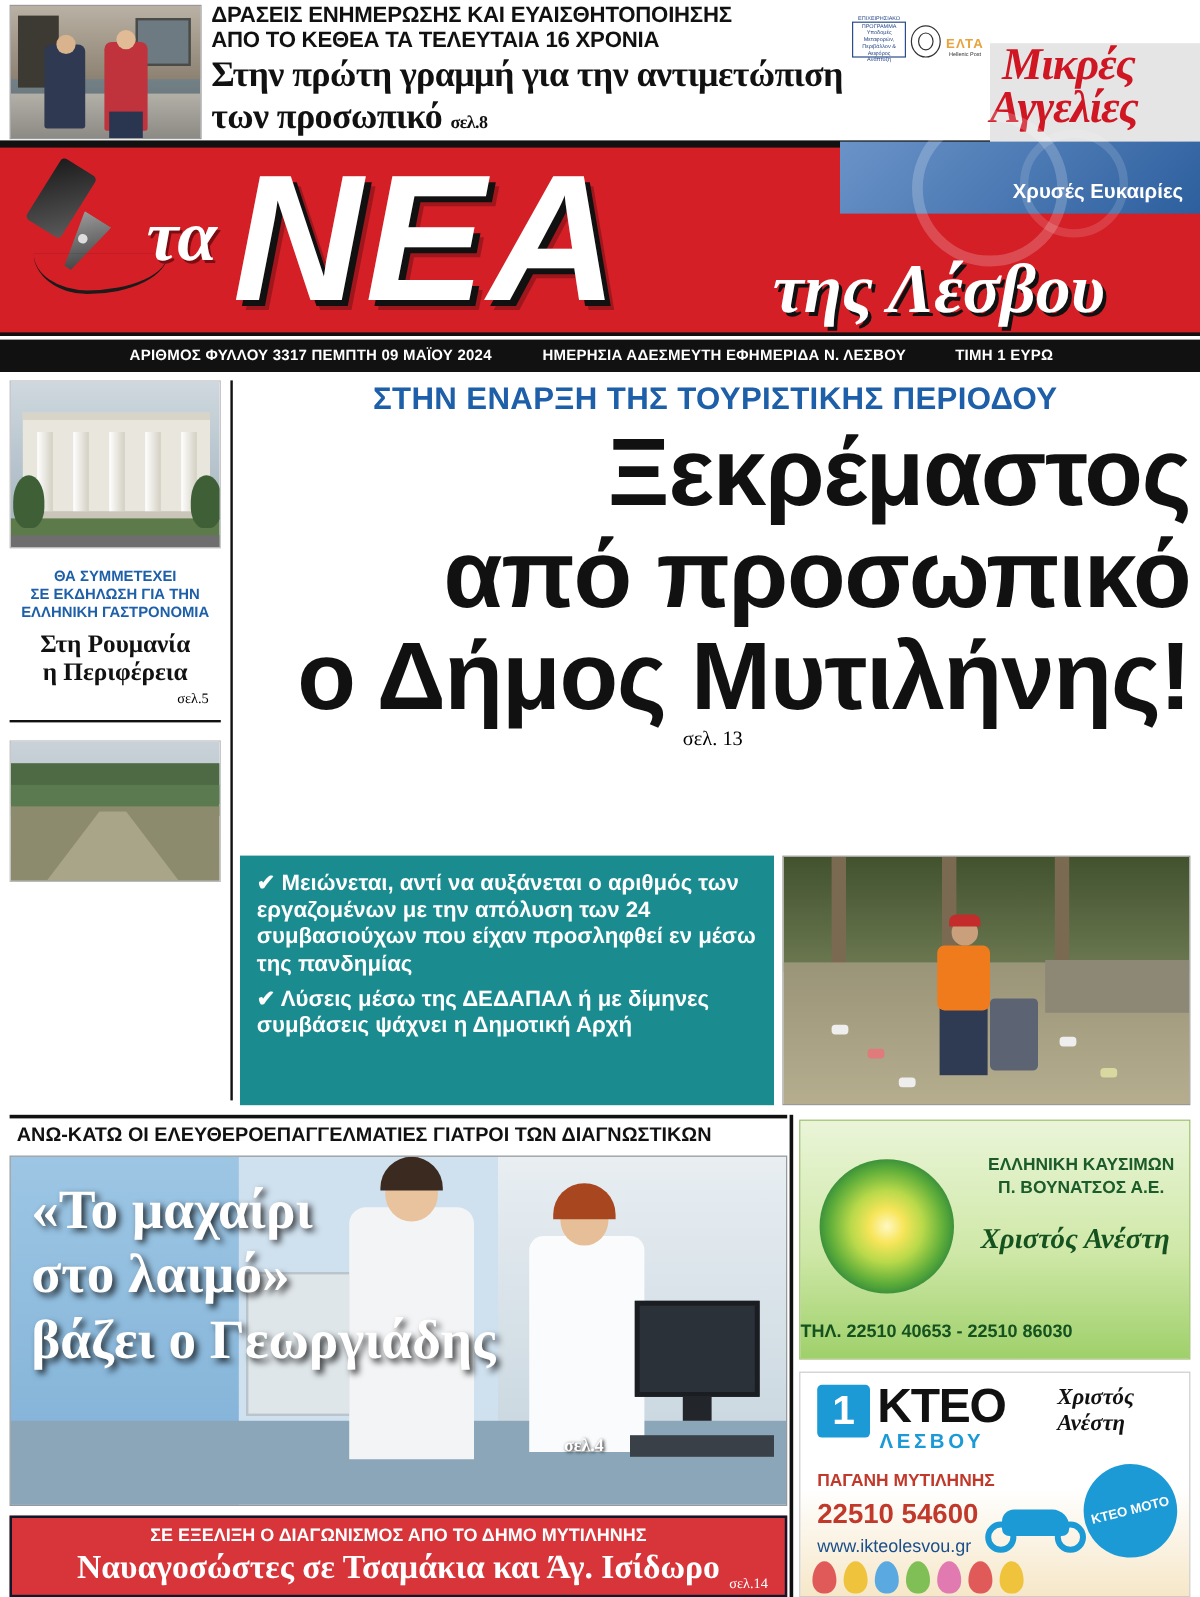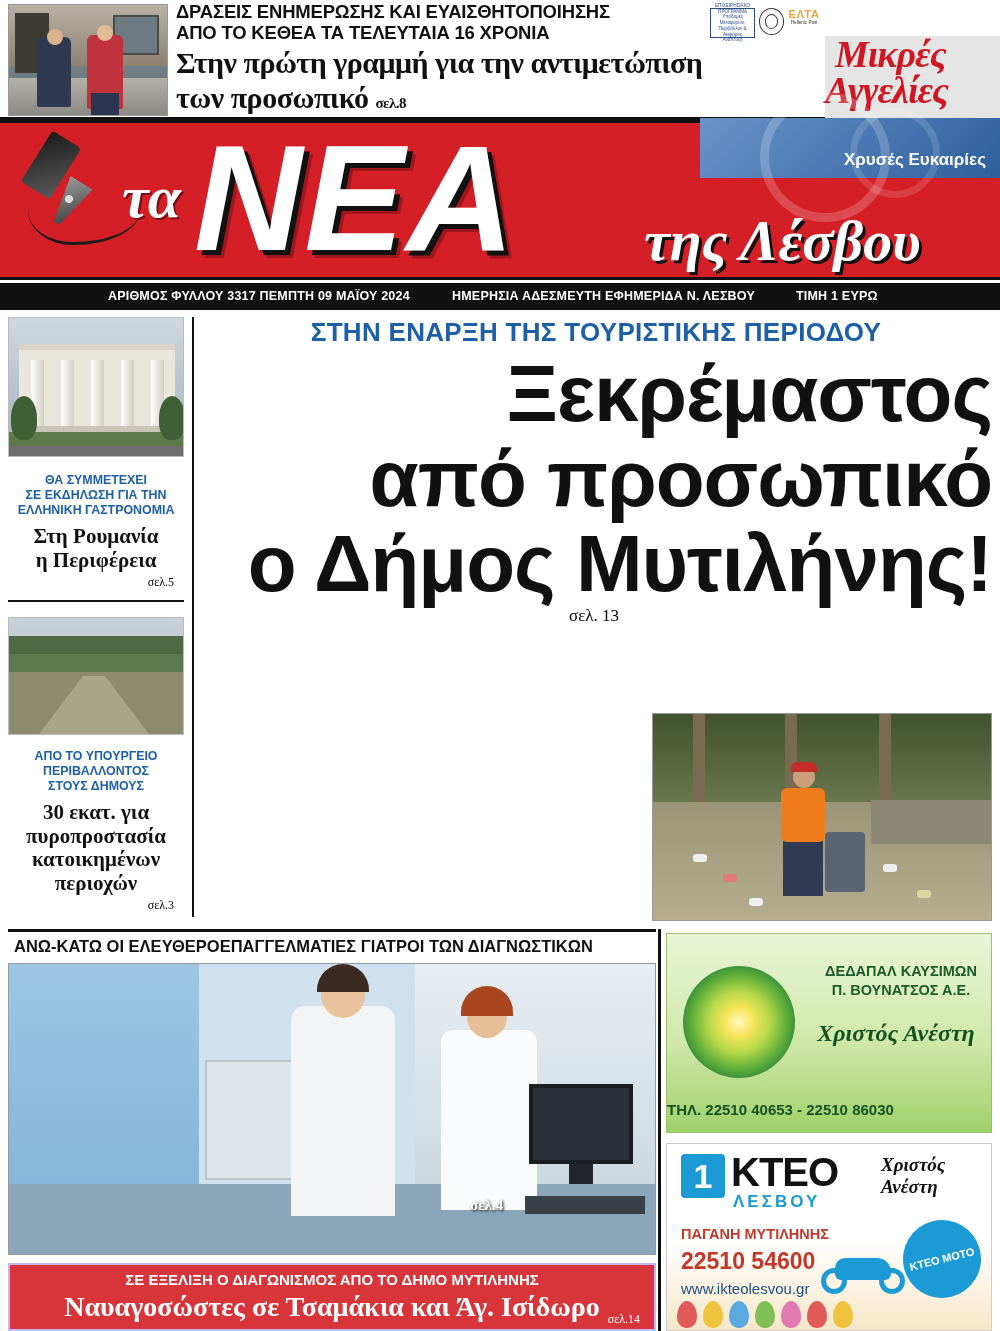--- a/index.html
+++ b/index.html
@@ -24,21 +24,21 @@
   .top-photo .p1head{ position:absolute; left:38px; bottom:70px; width:16px; height:16px; background:#d8b38d; border-radius:50%;}
   .top-photo .p2 { position:absolute; left:78px; bottom:6px; width:36px; height:74px; background:#c0333c; border-radius:6px 6px 2px 2px;}
   .top-photo .p2head{ position:absolute; left:88px; bottom:74px; width:16px; height:16px; background:#e0bb96; border-radius:50%;}
   .top-photo .p2leg { position:absolute; left:82px; bottom:0px; width:28px; height:22px; background:#2a3550;}
 
   .top-text { position:absolute; left:176px; top:2px; width:530px; }
   .top-kicker { font-size:18.5px; font-weight:bold; color:#111; line-height:1.13; letter-spacing:-0.2px; }
   .top-head { font-family:"Liberation Serif", serif; font-weight:bold; font-size:30px; color:#111; line-height:1.08; margin-top:3px; letter-spacing:-0.5px;}
   .top-head .pg { font-size:15px; font-weight:bold; font-family:"Liberation Serif",serif; }
 
-  .top-logos { position:absolute; left:710px; top:8px; width:110px; height:40px; display:flex; gap:4px; align-items:flex-start;}
+  .top-logos { position:absolute; left:710px; top:8px; width:110px; height:40px; display:flex; gap:4px; align-items:flex-end;}
   .logo-box { border:1px solid #2b4b8a; padding:2px 3px; font-size:4.6px; color:#2b4b8a; line-height:1.25; text-align:center; width:48px; height:30px; display:flex; flex-direction:column; justify-content:center;}
   .logo-circ { width:27px; height:27px; border:1.5px solid #333; border-radius:50%; position:relative;}
   .logo-circ:after{ content:""; position:absolute; inset:5px; border:1px solid #333; border-radius:50%;}
   .elta { text-align:center; }
   .elta .t1 { font-size:11px; font-weight:bold; color:#e8a33d; letter-spacing:1px;}
   .elta .t2 { font-size:4.6px; color:#333; }
 
   .mikres { position:absolute; left:825px; top:0px; width:175px; height:120px; background:#e5e5e5;margin-top:36px; }
   .mikres .m1 { font-family:"Liberation Serif", serif; font-style:italic; font-weight:bold; font-size:38px; color:#cf1622; line-height:0.95; letter-spacing:-1px; padding-left:10px;}
   .mikres .m2 { font-family:"Liberation Serif", serif; font-style:italic; font-weight:bold; font-size:38px; color:#cf1622; line-height:0.95; letter-spacing:-1px;}
@@ -128,21 +128,21 @@
   .dp-head2{position:absolute;left:458px;top:32px;width:40px;height:42px;background:#e6bf99;border-radius:50%;}
   .dp-hair2{position:absolute;left:452px;top:22px;width:52px;height:30px;background:#a8471f;border-radius:26px 26px 0 0;}
   .dp-monitor{position:absolute;left:520px;top:120px;width:104px;height:80px;background:#2b3138;border:4px solid #1a1d21;}
   .dp-monitor-stand{position:absolute;left:560px;top:200px;width:24px;height:20px;background:#22262b;}
   .dp-keyboard{position:absolute;left:516px;top:232px;width:120px;height:18px;background:#3a4048;}
   .dp-device{position:absolute;left:196px;top:96px;width:88px;height:120px;background:#dfe6ea;border:2px solid #b9c4cb;}
 
   .doc-head { position:absolute; left:26px; top:668px; width:430px; font-family:"Liberation Serif",serif; font-weight:bold; font-size:46px; color:#ffffff; line-height:1.18; text-shadow:3px 3px 5px rgba(0,0,0,.75);}
   .doc-pg { position:absolute; left:470px; top:884px; font-family:"Liberation Serif",serif; font-size:15px; color:#fff; font-weight:bold; text-shadow:1px 1px 3px #000;}
 
-  .redbox { position:absolute; left:8px; top:950px; width:648px; height:68px; background:#d8353a; color:#fff; border:2px solid #c4b5fd; }
+  .redbox { position:absolute; left:8px; top:950px; width:648px; height:68px; background:#d8353a; color:#fff; border:2px solid #0f172a; }
   .redbox .rb1 { text-align:center; font-size:15px; font-weight:bold; margin-top:6px; }
   .redbox .rb2 { text-align:center; font-family:"Liberation Serif",serif; font-size:28px; font-weight:bold; margin-top:3px;}
   .redbox .rb3 { position:absolute; right:14px; bottom:2px; font-family:"Liberation Serif",serif; font-size:12px;}
 
   
   .ad-bp { position:absolute; left:666px; top:620px; width:326px; height:200px; background:linear-gradient(180deg,#eaf5d8 0%, #cfe8a8 55%, #9fd06a 100%); border:1px solid #9bbf6a;}
   .bp-logo { position:absolute; left:16px; top:32px; width:112px; height:112px; border-radius:50%;
      background:radial-gradient(circle at 50% 50%, #fff8c2 0%, #f7e55a 18%, #b8d94a 38%, #5fae3a 60%, #1f7a3a 80%, #0f5c2e 100%);}
   .bp-logo:before{content:"";position:absolute;inset:-6px;border-radius:50%;background:conic-gradient(from 0deg,#2e8b3d,#9fd04a,#f4e04d,#9fd04a,#2e8b3d,#9fd04a,#f4e04d,#2e8b3d);z-index:-1;}
   .bp-t1 { position:absolute; left:150px; top:28px; width:168px; text-align:center; font-size:14.5px; font-weight:bold; color:#1b5c2a; line-height:1.3;}
@@ -264,40 +264,34 @@
         <div class="lc-rule"></div>
       </div>
 
       <div class="ph-field">
         <div class="sky"></div>
           <div class="hill"></div>
           <div class="hill2"></div>
         <div class="ground"></div>
           <div class="path"></div>
       </div>
-      <div class="lc2">
-        <div class="lc-kicker">ΑΠΟ ΤΟ ΥΠΟΥΡΓΕΙΟ</div>
-        <div class="lc-kicker" style="margin-top:0">ΠΕΡΙΒΑΛΛΟΝΤΟΣ</div>
-        <div class="lc-kicker" style="margin-top:0">ΣΤΟΥΣ ΔΗΜΟΥΣ</div>
-        <div class="lc-head">30 εκατ. για</div>
-        <div class="lc-head" style="margin-top:0">πυροπροστασία</div>
-        <div class="lc-head" style="margin-top:0">κατοικημένων</div>
-        <div class="lc-head" style="margin-top:0">περιοχών</div>
-        <div class="lc-pg">σελ.3</div>
-      </div>
     </div>
 
     <div class="headcol">
       <div class="h-kicker">ΣΤΗΝ ΕΝΑΡΞΗ ΤΗΣ ΤΟΥΡΙΣΤΙΚΗΣ ΠΕΡΙΟΔΟΥ</div>
       <div class="h-main">Ξεκρέμαστος</div>
       <div class="h-main l2">από προσωπικό</div>
       <div class="h-main l2">ο Δήμος Μυτιλήνης!</div>
       <div class="h-pg">σελ. 13</div>
     </div>
 
+    <div class="tealbox">
+      <p>✔ Μειώνεται, αντί να αυξάνεται ο αριθμός των εργαζομένων με την απόλυση των 24 συμβασιούχων που είχαν προσληφθεί εν μέσω της πανδημίας</p>
+      <p>✔ Λύσεις μέσω της ΔΕΔΑΠΑΛ ή με δίμηνες συμβάσεις ψάχνει η Δημοτική Αρχή</p>
+    </div>
 
     <div class="mainphoto">
       <div class="mp-sky"></div>
         <div class="mp-trees"></div>
       <div class="mp-trunk" style="left:40px"></div>
         <div class="mp-trunk" style="left:132px"></div>
       <div class="mp-trunk" style="left:226px"></div>
       <div class="mp-ground"></div>
         <div class="mp-wall"></div>
       <div class="mp-worker-legs"></div>
@@ -322,34 +316,39 @@
       <div class="dp-person1"></div>
         <div class="dp-head1"></div>
         <div class="dp-hair1"></div>
       <div class="dp-person2"></div>
         <div class="dp-head2"></div>
         <div class="dp-hair2"></div>
       <div class="dp-monitor"></div>
         <div class="dp-monitor-stand"></div>
         <div class="dp-keyboard"></div>
     </div>
+    <div class="doc-head">
+      <div>«Το μαχαίρι</div>
+      <div>στο λαιμό»</div>
+      <div>βάζει ο Γεωργιάδης</div>
+    </div>
     <div class="doc-pg">σελ.4</div>
 
     <div class="redbox">
       <div class="rb1">ΣΕ ΕΞΕΛΙΞΗ Ο ΔΙΑΓΩΝΙΣΜΟΣ ΑΠΟ ΤΟ ΔΗΜΟ ΜΥΤΙΛΗΝΗΣ</div>
       <div class="rb2">Ναυαγοσώστες σε Τσαμάκια και Άγ. Ισίδωρο</div>
       <div class="rb3">σελ.14</div>
     </div>
 
     <div class="vrule"></div>
 
     <div class="ad-bp">
       <div class="bp-logo"></div>
       <div class="bp-t1">
-        <div>ΔΕΔΑΠΑΛ ΚΑΥΣΙΜΩΝ</div>
+        <div>ΕΛΛΗΝΙΚΗ ΚΑΥΣΙΜΩΝ</div>
         <div>Π. ΒΟΥΝΑΤΣΟΣ Α.Ε.</div>
       </div>
       <div class="bp-t2">Χριστός Ανέστη</div>
       <div class="bp-t3">ΤΗΛ. 22510 40653 - 22510 86030</div>
     </div>
 
     <div class="ad-kteo">
       <div class="kteo-1">1</div>
       <div class="kteo-t">ΚΤΕΟ</div>
       <div class="kteo-s">ΛΕΣΒΟΥ</div>

